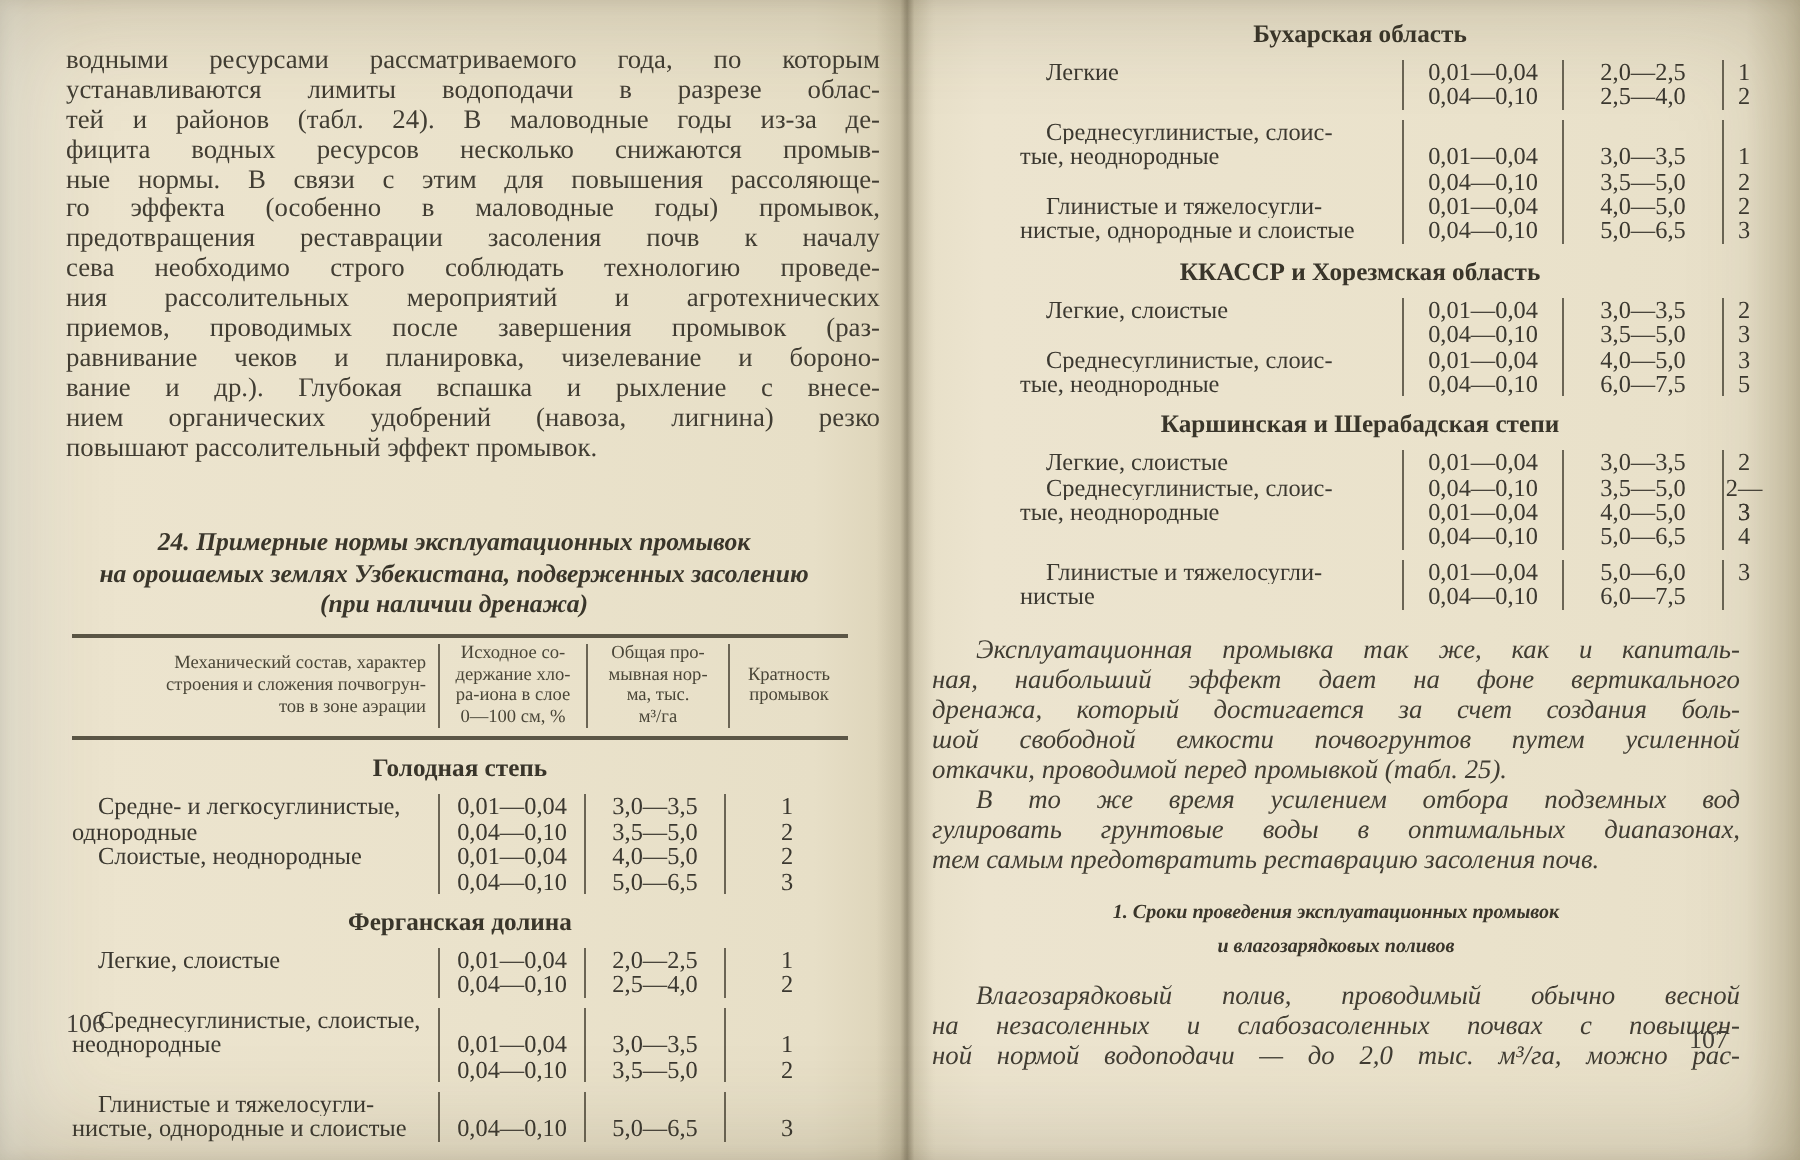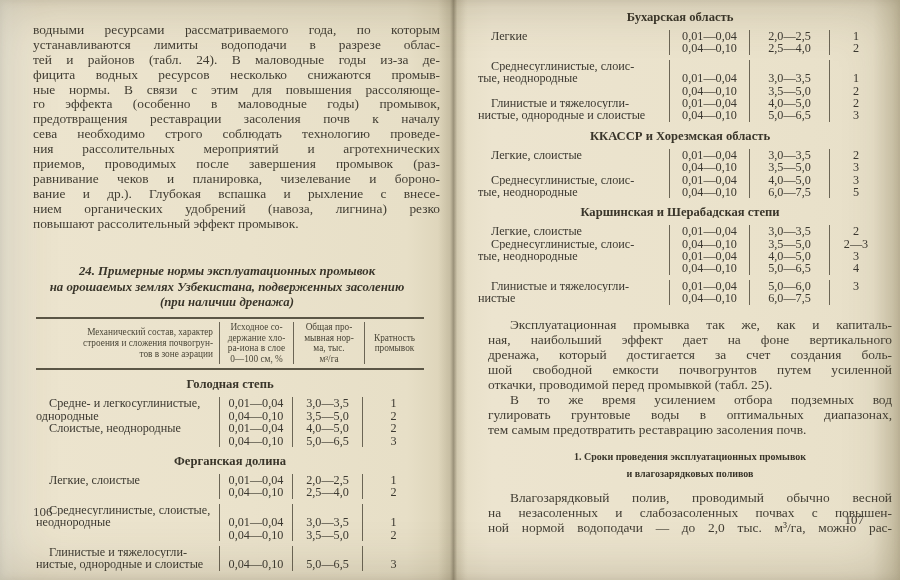--- a/index.html
+++ b/index.html
@@ -60,21 +60,21 @@
   .trow{display:flex;height:12.4px;line-height:12.4px;align-items:center;}
   .trow.sp{margin-top:5px;}
   .trow .c{box-sizing:border-box;height:100%;}
   .trow .lbl{white-space:nowrap;overflow:hidden;}
   .trow .lbl.ind{padding-left:13px;}
   .trow .v,.trow .k{border-left:1px solid #6b6555;text-align:center;}
   .dtable .lbl{width:183px;}
   .dtable .v{width:73px;}
   .dtable .v + .v{width:70px;}
   .dtable .k{flex:1;}
-  .rtable .lbl{width:191px;}
+  .rtable .lbl{width:191px;margin-left:32px;}
   .rtable .v{width:80px;}
   .rtable .k{flex:1;}
 
   
   .rbody{margin:13px 18px 0 478px;width:404px;}
   .rpara{margin-top:0;}
   .rpara + .rpara{margin-top:0;}
   .sheading{margin:11px 0 9px 0;text-align:center;font-weight:bold;font-size:10px;line-height:16.4px;color:#39352a;}
 
   .pagenum{position:absolute;font-size:13px;color:#45413a;z-index:7;}
@@ -313,21 +313,21 @@
           </div>
           <div class="trow">
             <div class="c lbl">нистые</div>
             <div class="c v">0,04—0,10</div>
             <div class="c v">6,0—7,5</div>
             <div class="c k"></div>
           </div>
         </div>
     </div>
 
-    <div class="rbody" style="margin-left:36px;">
+    <div class="rbody" style="margin-left:14px;font-style:italic;">
       <div class="para rpara">
           <div class="tline ind">Эксплуатационная промывка так же, как и капиталь-</div>
           <div class="tline">ная, наибольший эффект дает на фоне вертикального</div>
           <div class="tline">дренажа, который достигается за счет создания боль-</div>
           <div class="tline">шой свободной емкости почвогрунтов путем усиленной</div>
           <div class="tline last">откачки, проводимой перед промывкой (табл. 25).</div>
         </div>
       <div class="para rpara">
           <div class="tline ind">В то же время усилением отбора подземных вод</div>
           <div class="tline">гулировать грунтовые воды в оптимальных диапазонах,</div>

